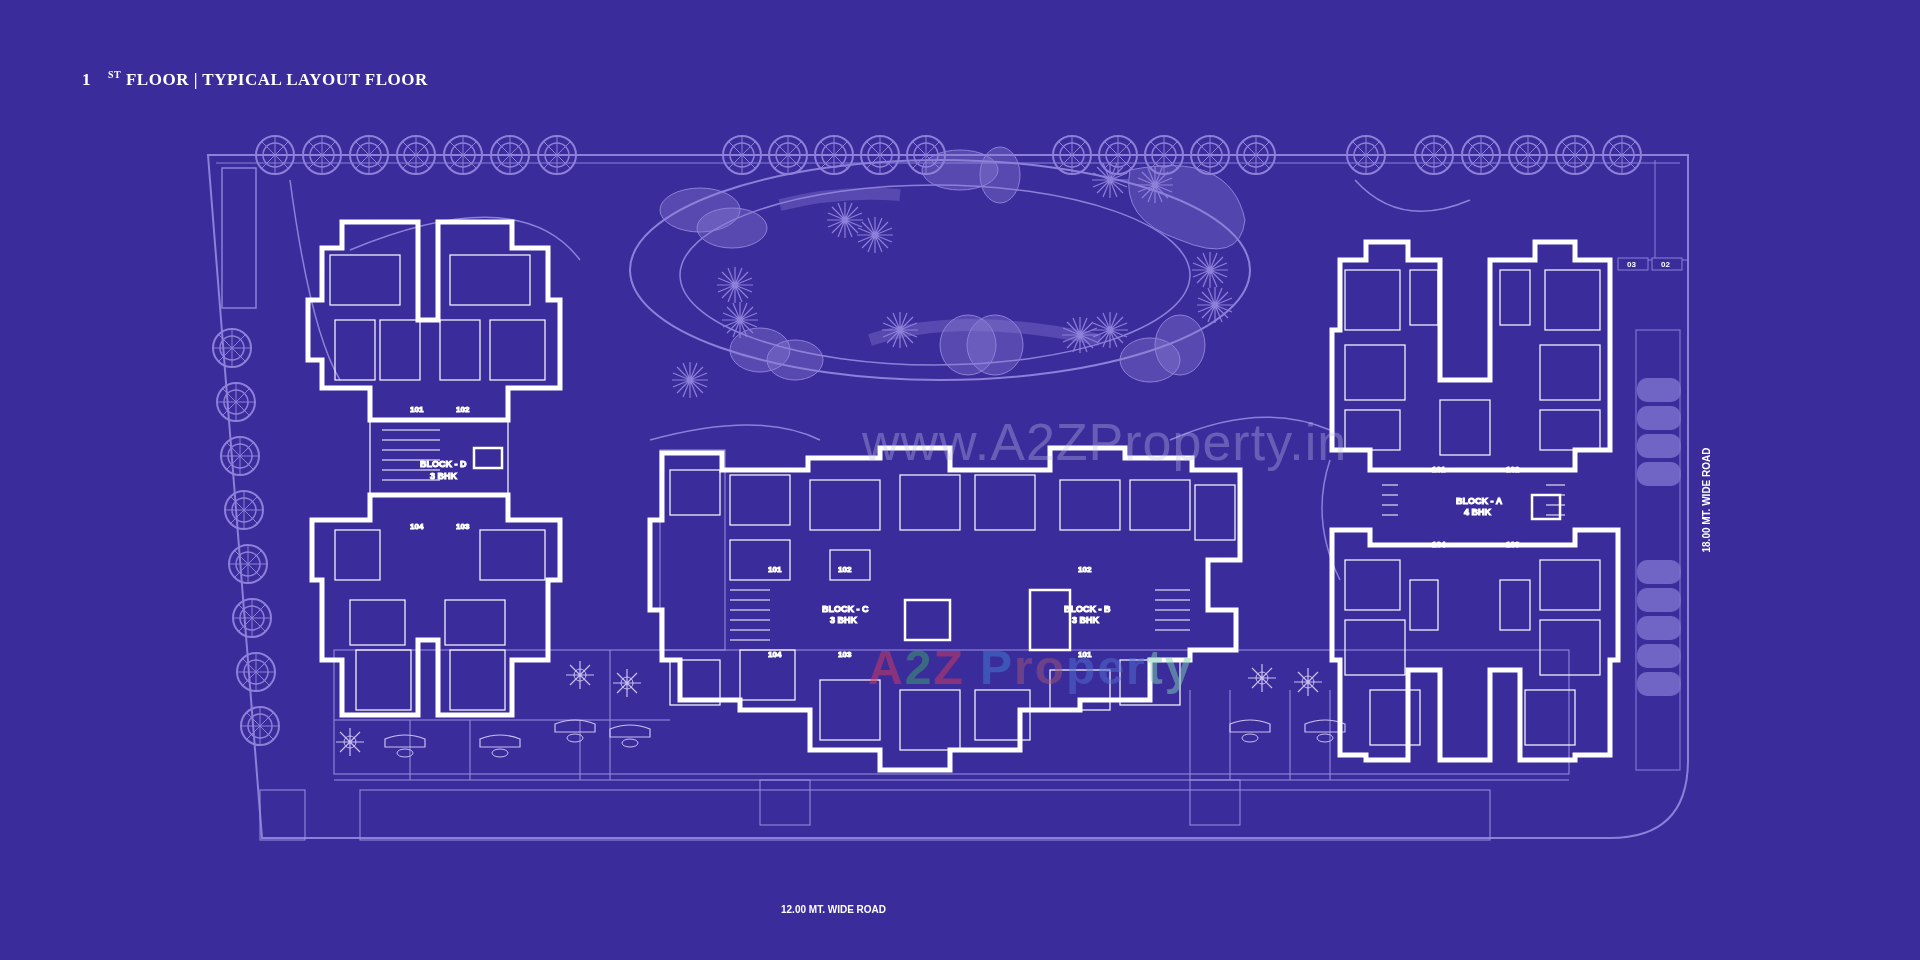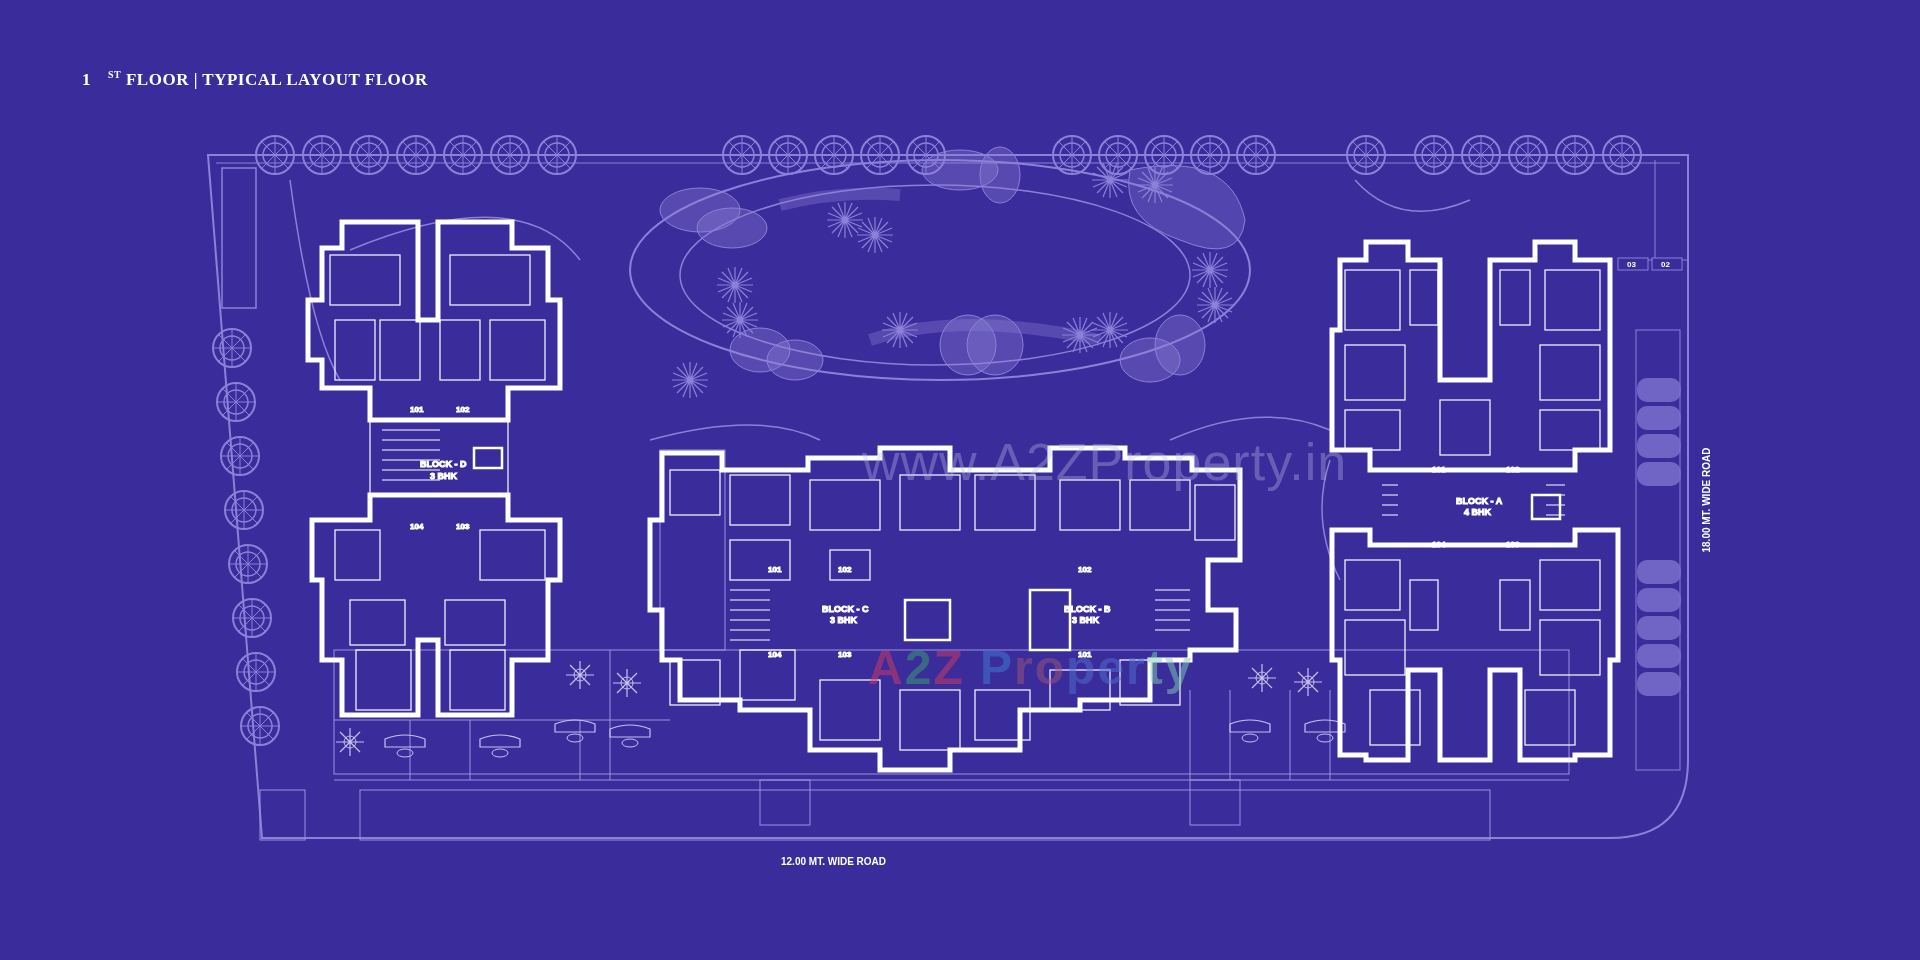--- a/index.html
+++ b/index.html
@@ -5,23 +5,23 @@
   html, body { margin:0; padding:0; }
   body { width:1920px; height:960px; background:#3b2c9c; overflow:hidden; position:relative;
          font-family:"Liberation Sans", sans-serif; }
   .title { position:absolute; left:82px; top:70px; color:#ffffff;
            font-family:"Liberation Serif", serif; font-size:17px; font-weight:bold; letter-spacing:0.5px; }
   .title sup { font-size:10px; vertical-align:top; position:relative; top:-1px;padding-left:17px; }
   svg.plan { position:absolute; left:0; top:0; }
   .lbl { fill:#ffffff; font-family:"Liberation Sans", sans-serif; font-weight:bold; font-size:8px; }
   .blk { fill:#ffffff; font-family:"Liberation Sans", sans-serif; font-weight:bold; font-size:9px; }
   .road { position:absolute; color:#ffffff; font-weight:bold; font-size:10px; font-family:"Liberation Sans", sans-serif; }
-  .road-bottom { left:781px; top:856px; }
+  .road-bottom { left:781px; top:904px; }
   .road-right { left:1706px; top:500px; transform:translate(-50%,-50%) rotate(-90deg); white-space:nowrap; }
-  .wm1 { position:absolute; left:862px; top:432px; font-size:52px; color:rgba(190,190,230,0.35);
+  .wm1 { position:absolute; left:862px; top:412px; font-size:52px; color:rgba(190,190,230,0.35);
          font-family:"Liberation Sans", sans-serif; letter-spacing:1px; }
   .wm2 { position:absolute; left:868px; top:640px; font-size:48px; font-weight:bold; letter-spacing:2px;
          font-family:"Liberation Sans", sans-serif; opacity:0.5; }
   .wm2 .a { color:#d43a5b; } .wm2 .z2 { color:#3aa86b; } .wm2 .p { color:#3f7fd0; }
   .wm2 .ro { color:#a0547a; } .wm2 .per { color:#4f6fd0; } .wm2 .ty { color:#7fd0b0; }
 </style>
 </head>
 <body>
 
 <div class="title">

